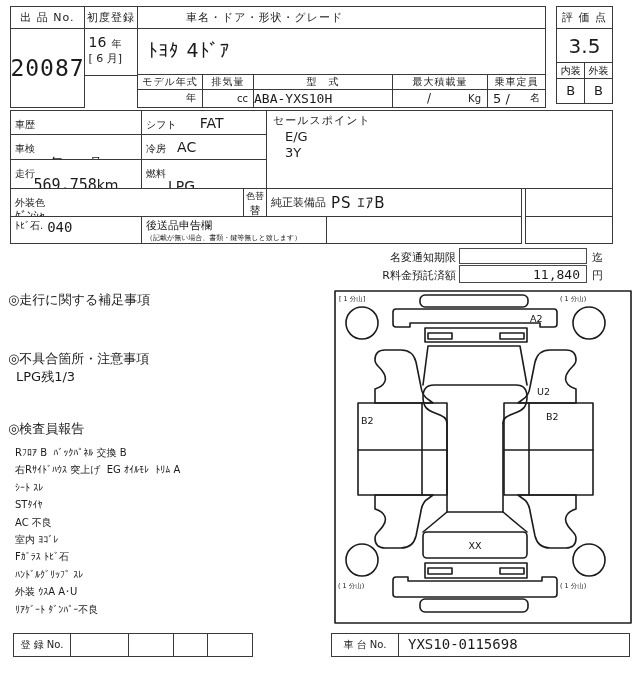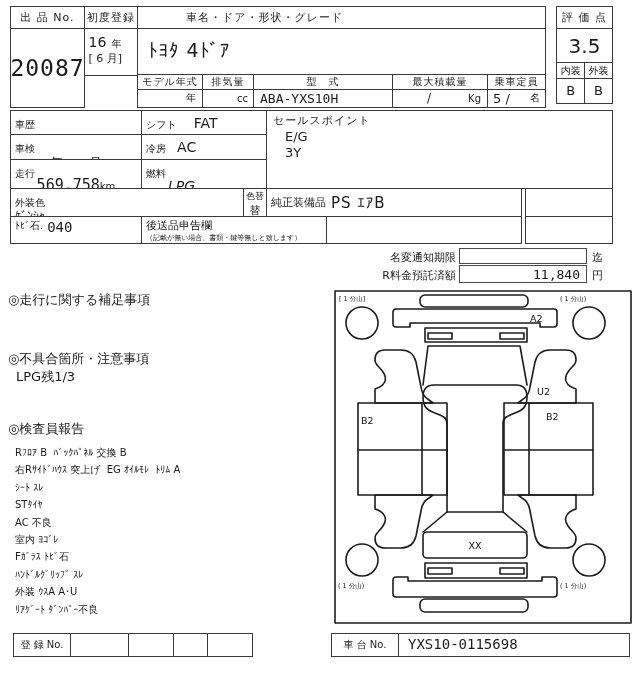--- a/index.html
+++ b/index.html
@@ -43,21 +43,21 @@
   </div>
 
   <div class="abs cell hdr" style="left:137px;top:74px;width:66px;height:16px;font-size:10px;">モデル年式</div>
   <div class="abs cell hdr" style="left:202px;top:74px;width:52px;height:16px;font-size:10px;">排気量</div>
   <div class="abs cell hdr" style="left:253px;top:74px;width:140px;height:16px;font-size:10px;">型　式</div>
   <div class="abs cell hdr" style="left:392px;top:74px;width:96px;height:16px;font-size:10px;">最大積載量</div>
   <div class="abs cell hdr" style="left:487px;top:74px;width:59px;height:16px;font-size:10px;">乗車定員</div>
 
   <div class="abs cell right" style="left:137px;top:89px;width:66px;height:18.5px;font-size:10px;padding-right:6px;">年</div>
   <div class="abs cell right" style="left:202px;top:89px;width:52px;height:18.5px;font-size:10px;padding-right:5px;">cc</div>
-  <div class="abs cell mono" style="left:253px;top:89px;width:140px;height:18.5px;font-size:13px;display:flex;align-items:center;padding-left:6px;">ABA-YXS10H</div>
+  <div class="abs cell mono" style="left:253px;top:89px;width:140px;height:18.5px;font-size:13px;display:flex;align-items:center;">ABA-YXS10H</div>
   <div class="abs cell" style="left:392px;top:89px;width:96px;height:18.5px;display:flex;align-items:center;justify-content:space-between;padding:0 6px;">
     <span style="font-size:12px;margin-left:28px;">/</span>
     <span class="lbl">Kg</span>
   </div>
   <div class="abs cell" style="left:487px;top:89px;width:59px;height:18.5px;display:flex;align-items:center;justify-content:space-between;padding:0 5px;">
     <span style="font-size:13px;">5 /</span>
     <span class="lbl">名</span>
   </div>
 
   <div class="abs cell hdr" style="left:556px;top:6px;width:57px;height:23px;">評 価 点</div>
@@ -70,35 +70,35 @@
   <div class="abs cell" style="left:10px;top:110px;width:132px;height:25px;padding:2px 4px;">
     <span class="lbl">車歴</span>
   </div>
   <div class="abs cell" style="left:10px;top:134px;width:132px;height:26px;padding:2px 4px;">
     <span class="lbl">車検</span>
     <div style="font-size:13px;text-align:center;margin-top:-2px;">年　　月</div>
   </div>
   <div class="abs cell" style="left:10px;top:159px;width:132px;height:30px;padding:2px 4px;">
     <span class="lbl">走行</span>
     <div style="margin-top:-6px;text-align:center;">
-      <span class="mono" style="font-size:15px;">569,758</span><span style="font-size:10px;">km</span>
+      <span class="mono" style="font-size:15px;">569,758</span><span style="font-size:14px;">km</span>
     </div>
   </div>
 
   <div class="abs cell" style="left:141px;top:110px;width:126px;height:25px;padding:2px 4px;">
     <span class="lbl">シフト</span>
-    <span class="val14" style="margin-left:12px;">FAT</span>
+    <span class="val14" style="margin-left:18px;">FAT</span>
   </div>
   <div class="abs cell" style="left:141px;top:134px;width:126px;height:26px;padding:2px 4px;">
     <span class="lbl">冷房</span>
     <span class="val14" style="margin-left:6px;">AC</span>
   </div>
   <div class="abs cell" style="left:141px;top:159px;width:126px;height:30px;padding:2px 4px;">
     <span class="lbl">燃料</span>
-    <div class="val14" style="margin:-3px 0 0 22px;font-style:italic;">LPG</div>
+    <div class="val14" style="margin:-3px 0 0 22px;">LPG</div>
   </div>
 
   <div class="abs cell" style="left:266px;top:110px;width:347px;height:79px;padding:2px 6px;">
     <div style="font-size:11px;letter-spacing:1px;">セールスポイント</div>
     <div style="font-size:13px;padding-left:12px;line-height:16px;margin-top:1px;">
       <div>E/G</div>
       <div>3Y</div>
     </div>
   </div>
 

